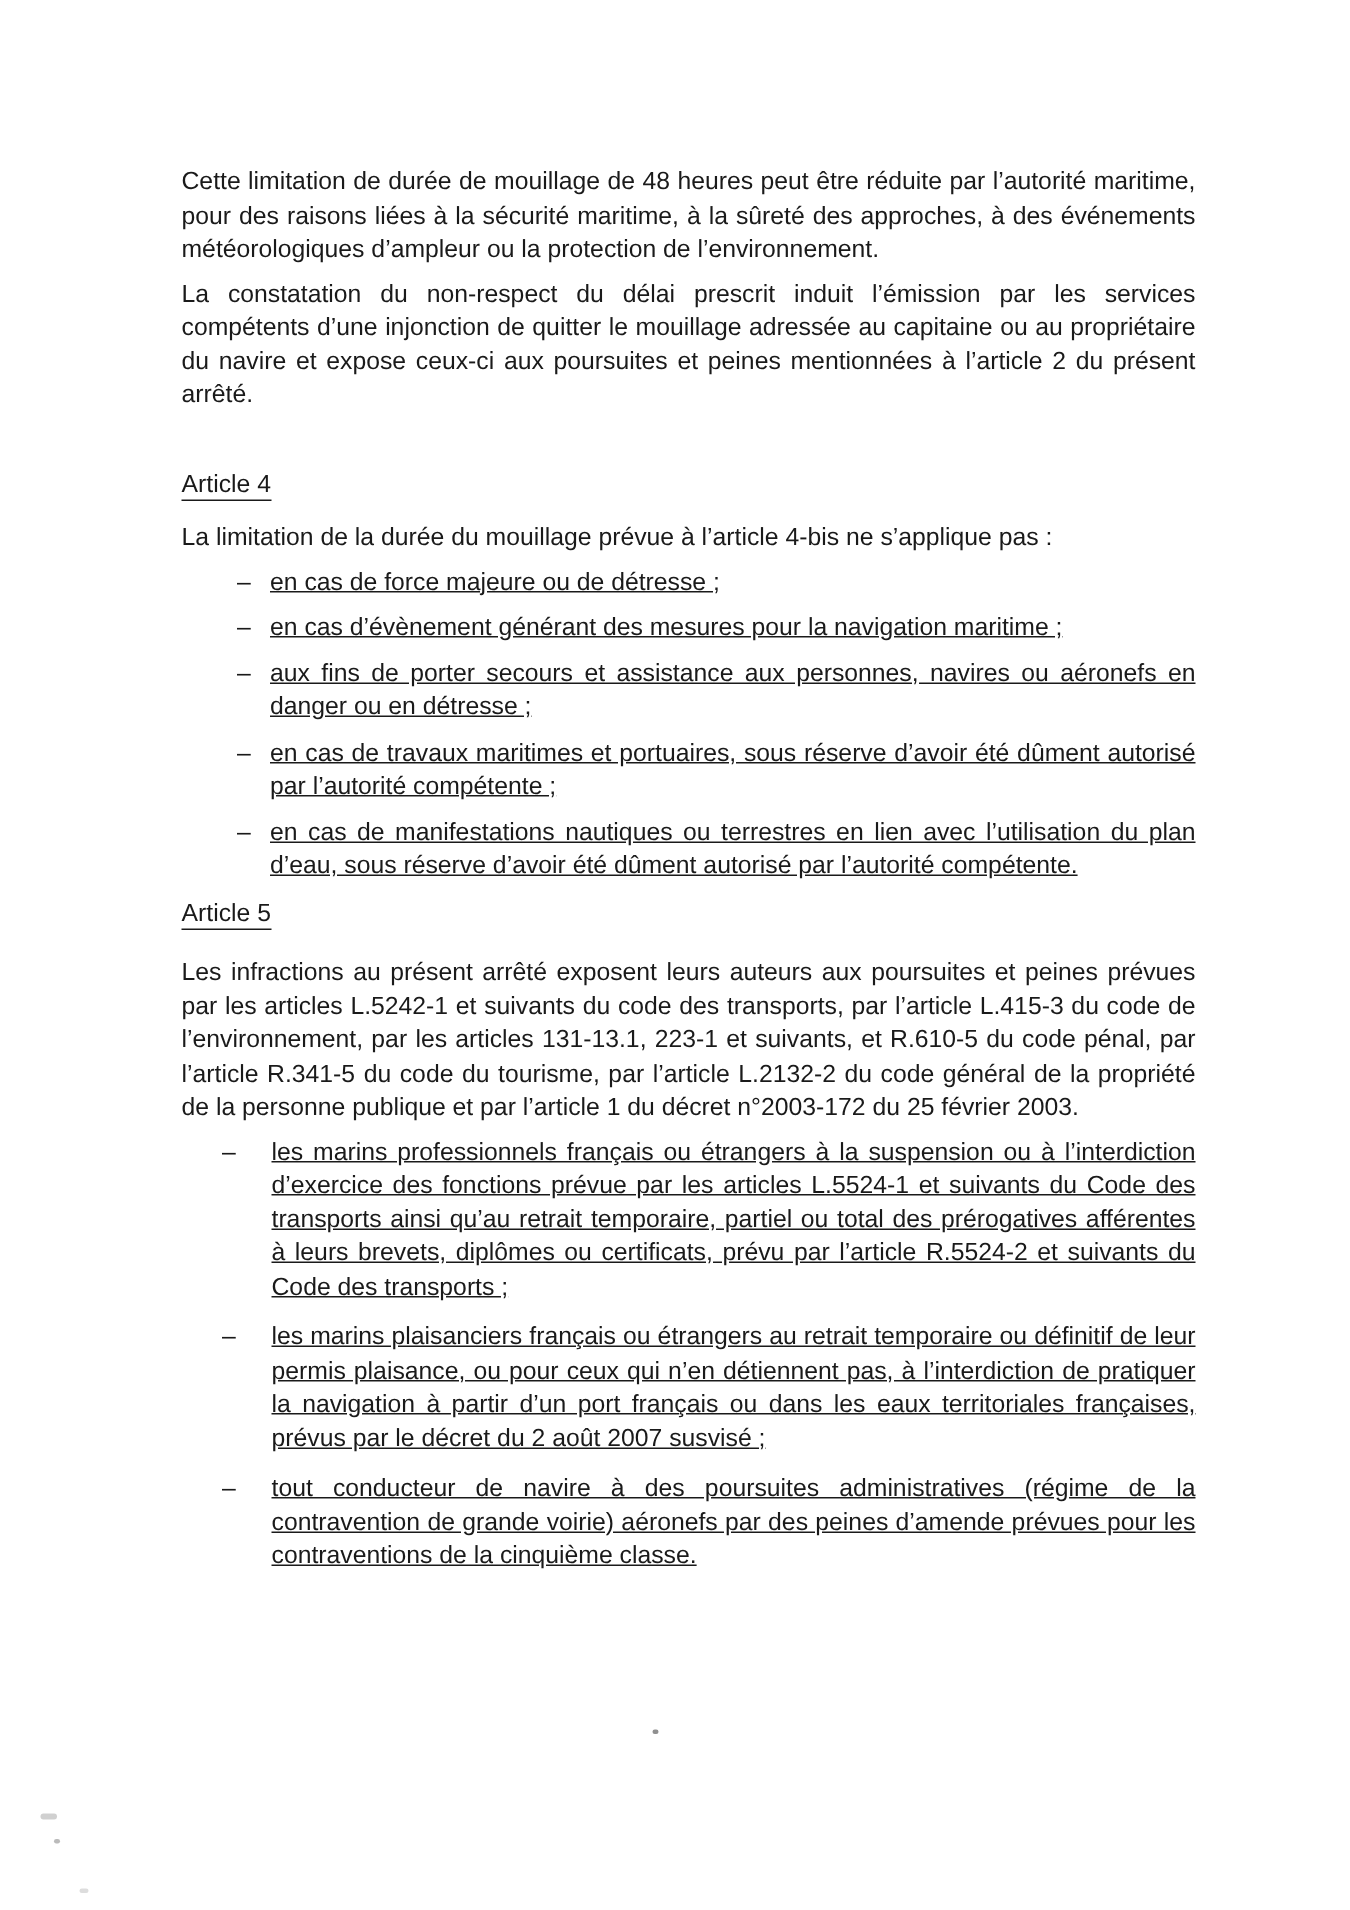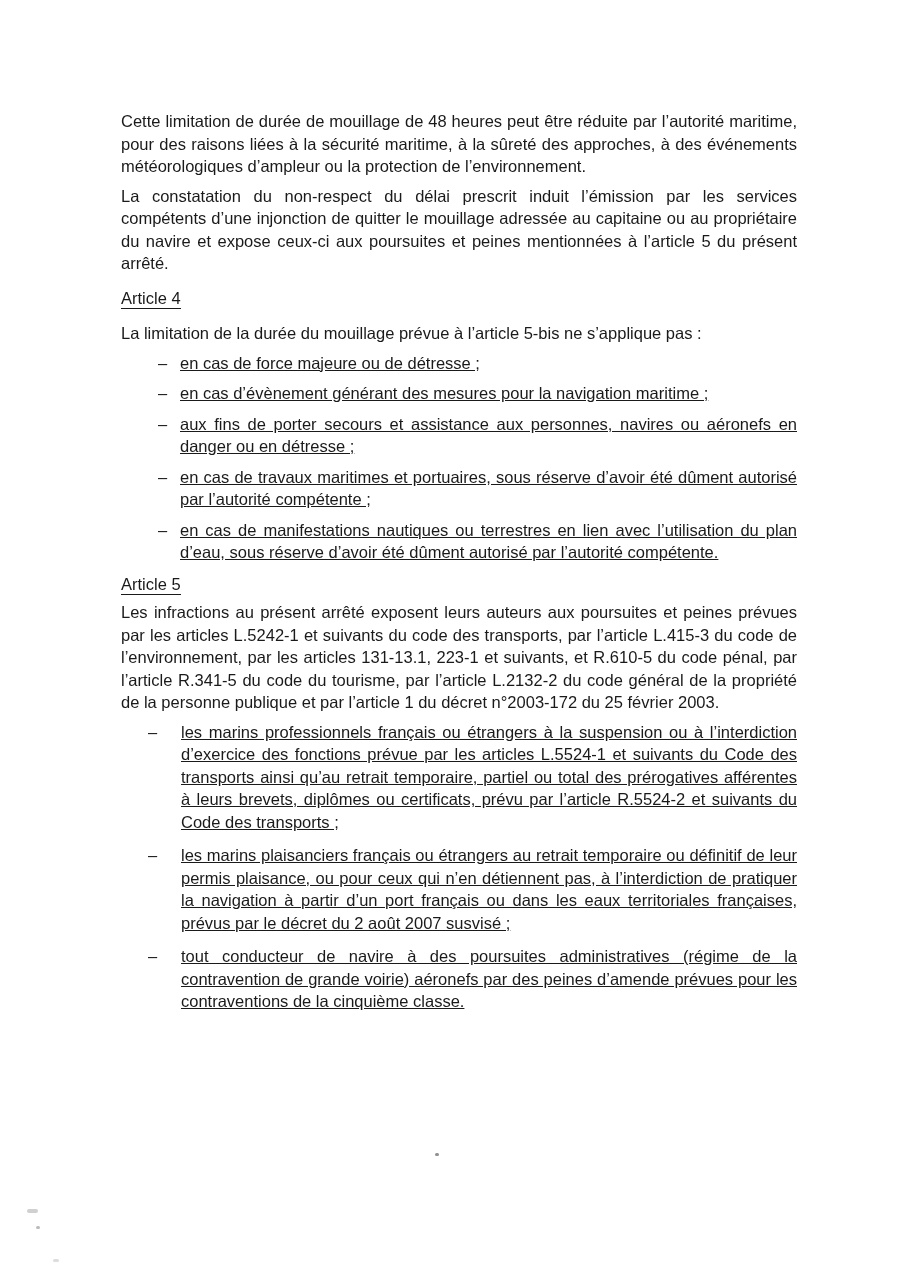--- a/index.html
+++ b/index.html
@@ -33,22 +33,22 @@
   .article-heading {
     font-size: 16.5px;
     font-weight: normal;
     margin: 0;
     text-align: left;
   }
   .article-heading .u {
     border-bottom: 1.5px solid #1a1a1a;
     padding-bottom: 1px;
   }
-  .h-article4 { margin-top: 12px; margin-bottom: 13px; }
-  .h-article5 { margin-top: 9px; margin-bottom: 6px; }
+  .h-article4 { margin-top: 37px; margin-bottom: 13px; }
+  .h-article5 { margin-top: 9px; margin-bottom: 17px; }
   .bullet-list {
     margin: 3px 0 0 0;
   }
   .bullet-list .bullet {
     display: flex;
     margin-bottom: 8px;
   }
   .list-a { padding-left: 37px; }
   .list-a .dash { flex: 0 0 22px; }
   .list-b { padding-left: 27px; }
@@ -72,25 +72,25 @@
   .speck-4 { left: 435px; top: 1153px; width: 4px;  height: 3px; opacity: 0.65; }
 </style>
 </head>
 <body>
 
 <div class="page">
   <div class="content">
 
     <p class="para">Cette limitation de durée de mouillage de 48 heures peut être réduite par l’autorité maritime, pour des raisons liées à la sécurité maritime, à la sûreté des approches, à des événements météorologiques d’ampleur ou la protection de l’environnement.</p>
 
-    <p class="para">La constatation du non-respect du délai prescrit induit l’émission par les services compétents d’une injonction de quitter le mouillage adressée au capitaine ou au propriétaire du navire et expose ceux-ci aux poursuites et peines mentionnées à l’article 5 du présent arrêté.</p>
+    <p class="para">La constatation du non-respect du délai prescrit induit l’émission par les services compétents d’une injonction de quitter le mouillage adressée au capitaine ou au propriétaire du navire et expose ceux-ci aux poursuites et peines mentionnées à l’article 2 du présent arrêté.</p>
 
     <h2 class="article-heading h-article4"><span class="u">Article 4</span></h2>
 
-    <p class="para">La limitation de la durée du mouillage prévue à l’article 5-bis ne s’applique pas :</p>
+    <p class="para">La limitation de la durée du mouillage prévue à l’article 4-bis ne s’applique pas :</p>
 
     <div class="bullet-list list-a">
       <div class="bullet">
         <span class="dash">–</span>
         <span class="btext">en cas de force majeure ou de détresse ;</span>
       </div>
       <div class="bullet">
         <span class="dash">–</span>
         <span class="btext">en cas d’évènement générant des mesures pour la navigation maritime ;</span>
       </div>

